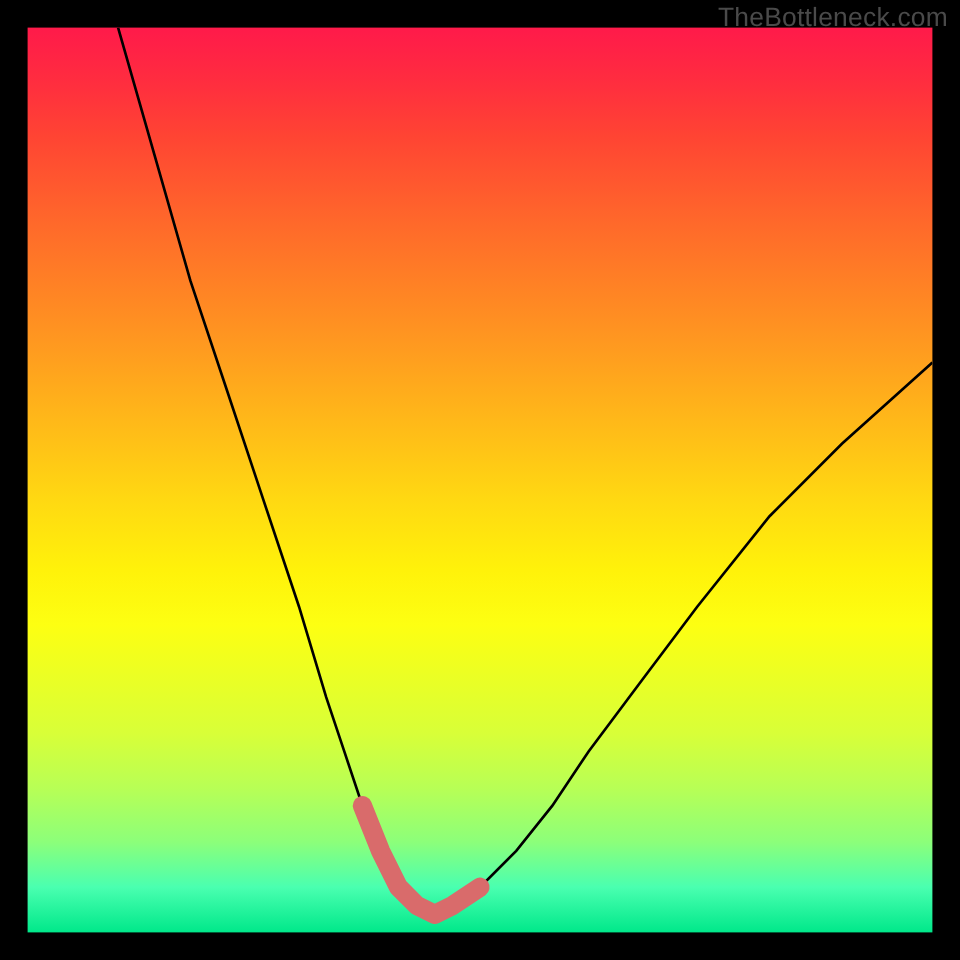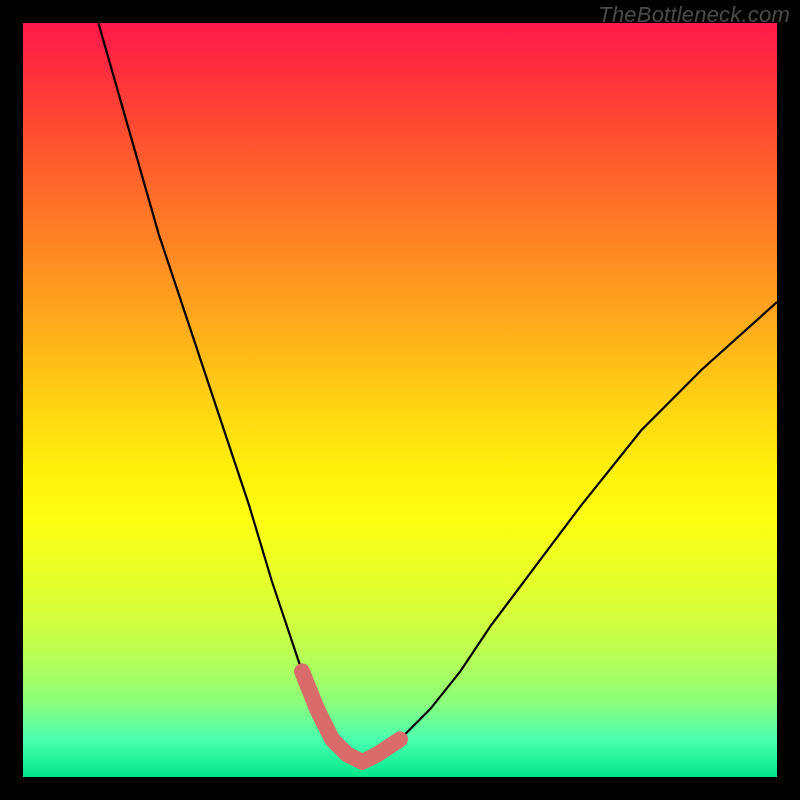--- a/index.html
+++ b/index.html
@@ -9,21 +9,20 @@
     height: 800px;
     background: #000;
     overflow: hidden;
     font-family: Arial, Helvetica, sans-serif;
   }
   .frame {
     position: absolute;
     width: 800px;
     height: 800px;
     background: #000;
-    font-style: italic;
   }
   .plot {
     position: absolute;
     left: 23px;
     top: 23px;
     width: 754px;
     height: 754px;
     background: linear-gradient(to bottom,
       #ff1a4a 0%,
       #ff2d3f 6%,

